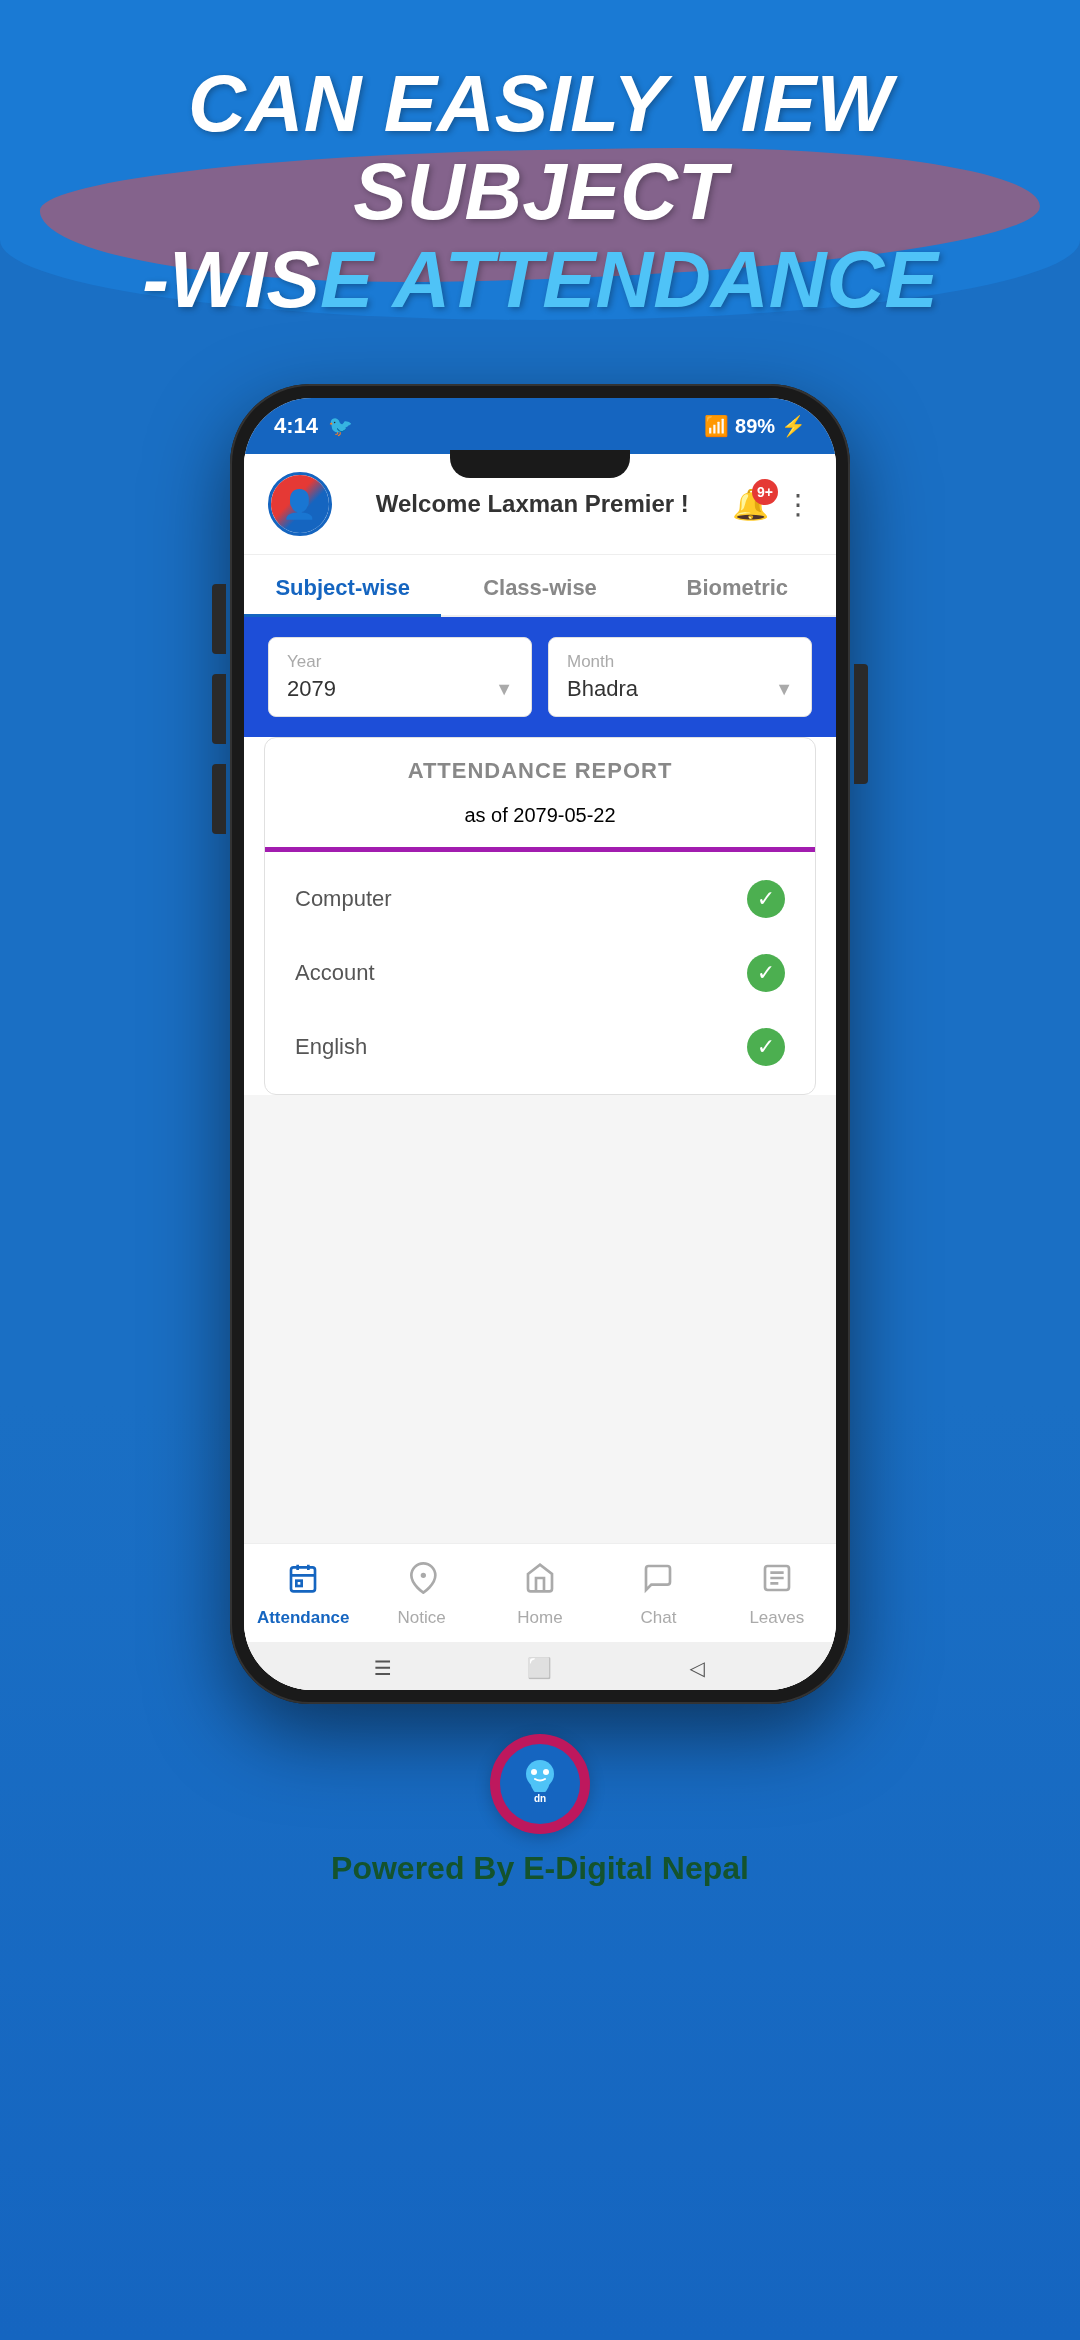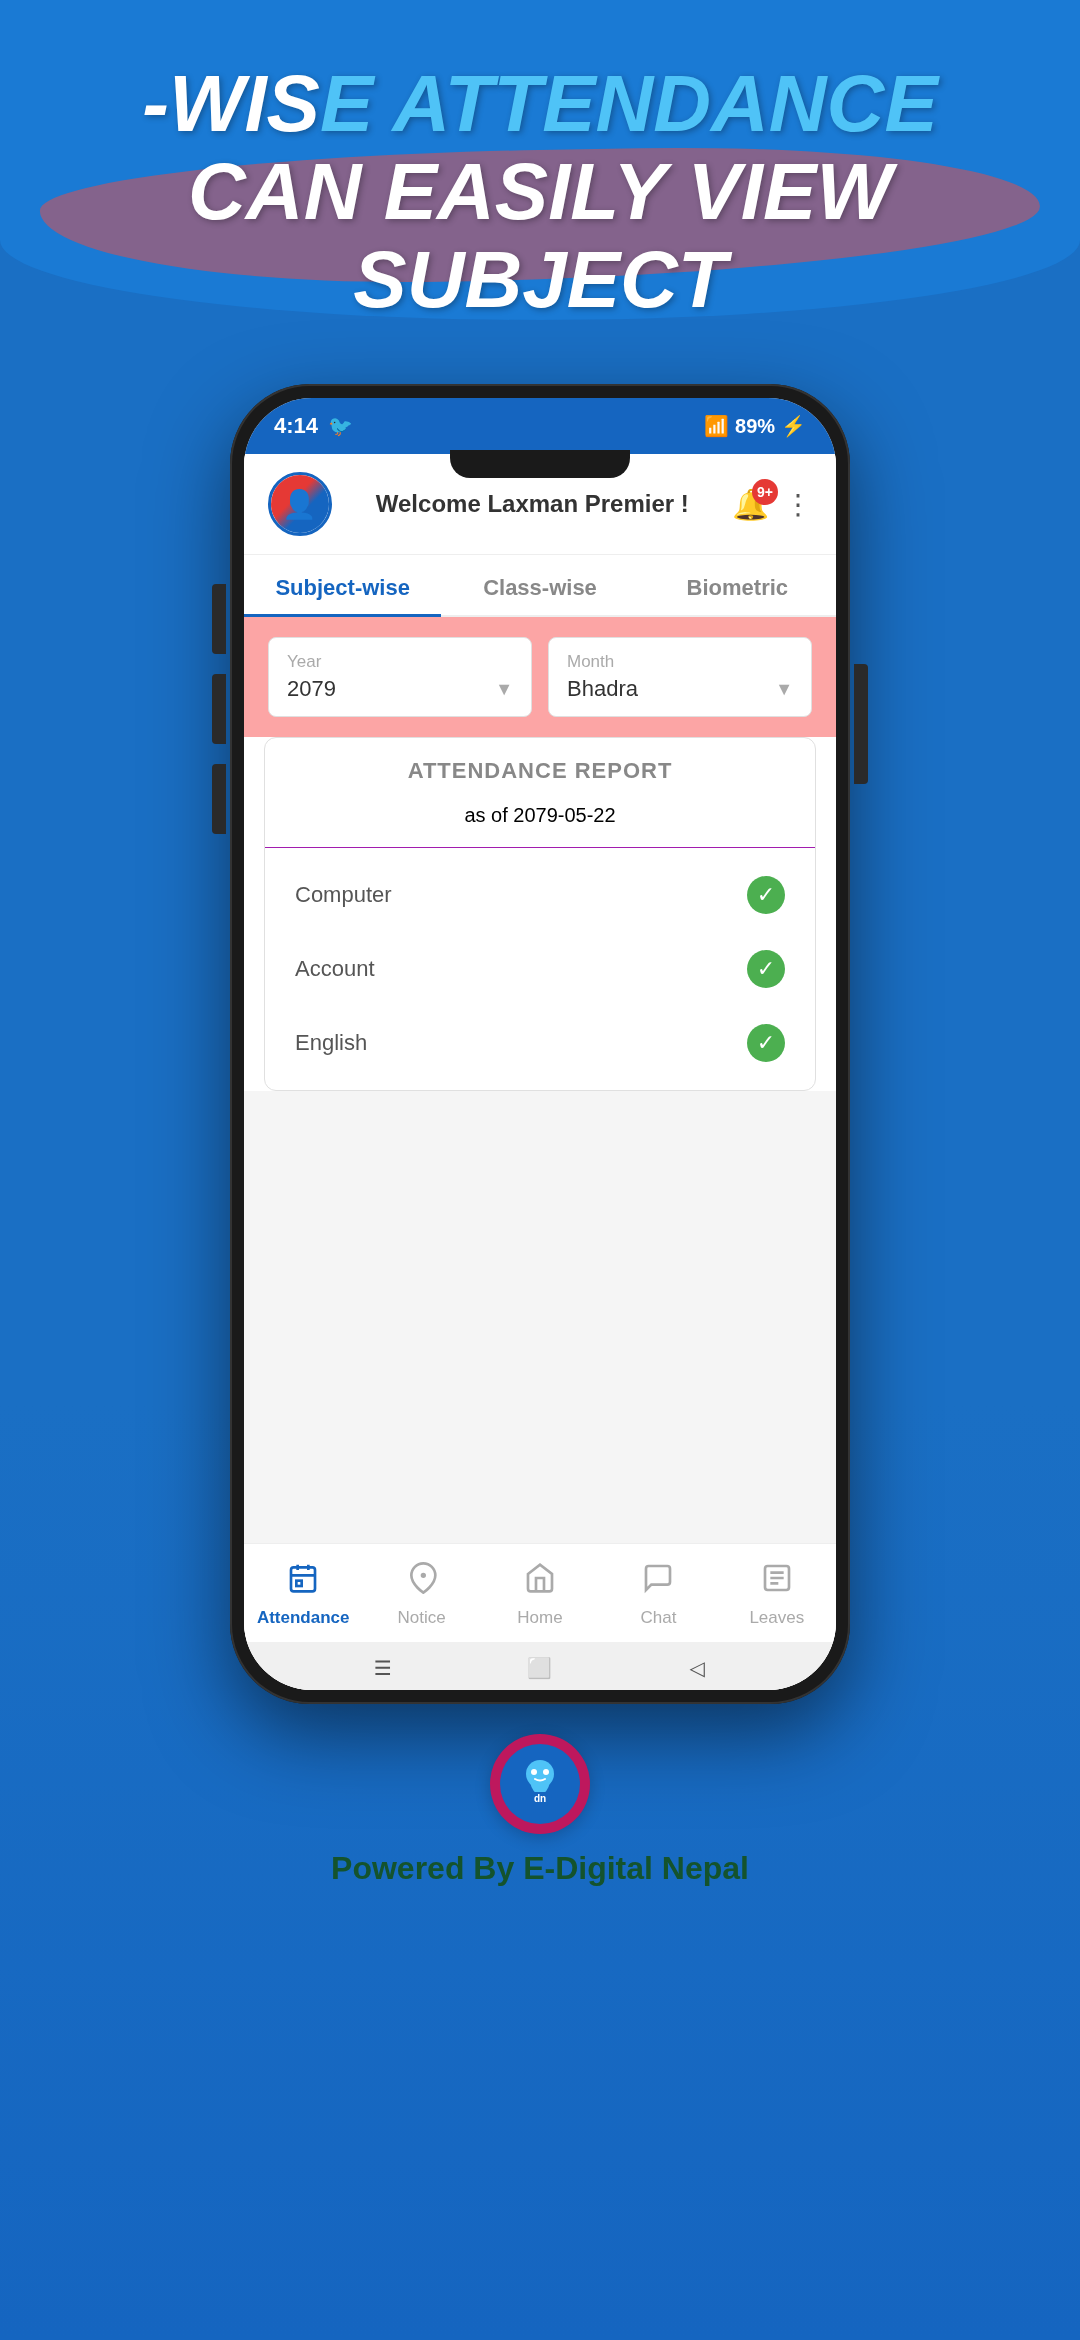--- a/index.html
+++ b/index.html
@@ -276,21 +276,21 @@
       right: 0;
       height: 3px;
       background: #1565c0;
     }
 
     
     .dropdowns {
       display: flex;
       gap: 16px;
       padding: 20px 24px;
-      background: #fca5a5;
+      background: #1d4ed8;
     }
 
     .dropdown {
       flex: 1;
       background: white;
       border-radius: 8px;
       padding: 14px 18px;
       border: 1px solid #e0e0e0;
       position: relative;
     }
@@ -320,21 +320,21 @@
       margin: 0 20px;
       background: white;
       border-radius: 12px;
       border: 1px solid #e0e0e0;
       overflow: hidden;
     }
 
     .report-header {
       text-align: center;
       padding: 20px;
-      border-bottom: 1px solid #a21caf;
+      border-bottom: 5px solid #a21caf;
     }
 
     .report-title {
       font-size: 22px;
       font-weight: 700;
       color: #888;
       letter-spacing: 1px;
     }
 
     .report-date {
@@ -482,24 +482,24 @@
     }
   </style>
 </head>
 <body>
 
 <div class="bg-top-wave"></div>
 
 <div class="header-text" style="position:relative; margin-top:60px; z-index:10;">
   <div class="brush-stroke"></div>
   <div class="header-title">
+    <div style="color:white; font-size:80px; font-weight:900; font-style:italic; text-transform:uppercase; text-shadow:2px 2px 6px rgba(0,0,0,0.3);">CAN EASILY VIEW SUBJECT</div>
     <div style="font-size:80px; font-weight:900; font-style:italic; text-transform:uppercase; color:white; text-shadow:2px 2px 6px rgba(0,0,0,0.3);">
       <span style="color:white;">-WIS</span><span style="color:#4fc3f7;">E </span><span style="color:#4fc3f7;">ATTENDANCE</span>
     </div>
-    <div style="color:white; font-size:80px; font-weight:900; font-style:italic; text-transform:uppercase; text-shadow:2px 2px 6px rgba(0,0,0,0.3);">CAN EASILY VIEW SUBJECT</div>
   </div>
 </div>
 
 <div class="phone-wrapper">
   <div class="phone-outer">
 
     <div class="phone-btn-left"></div>
     <div class="phone-btn-left2"></div>
     <div class="phone-btn-left3"></div>
     <div class="phone-btn-right"></div>

